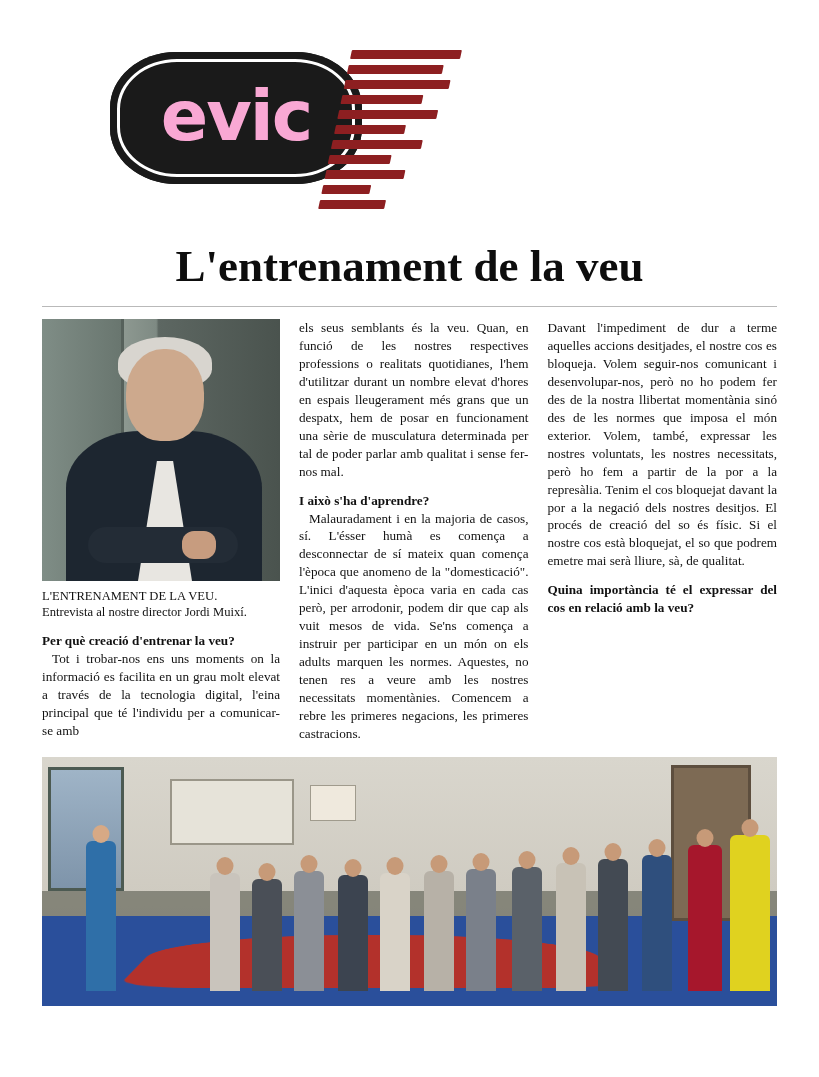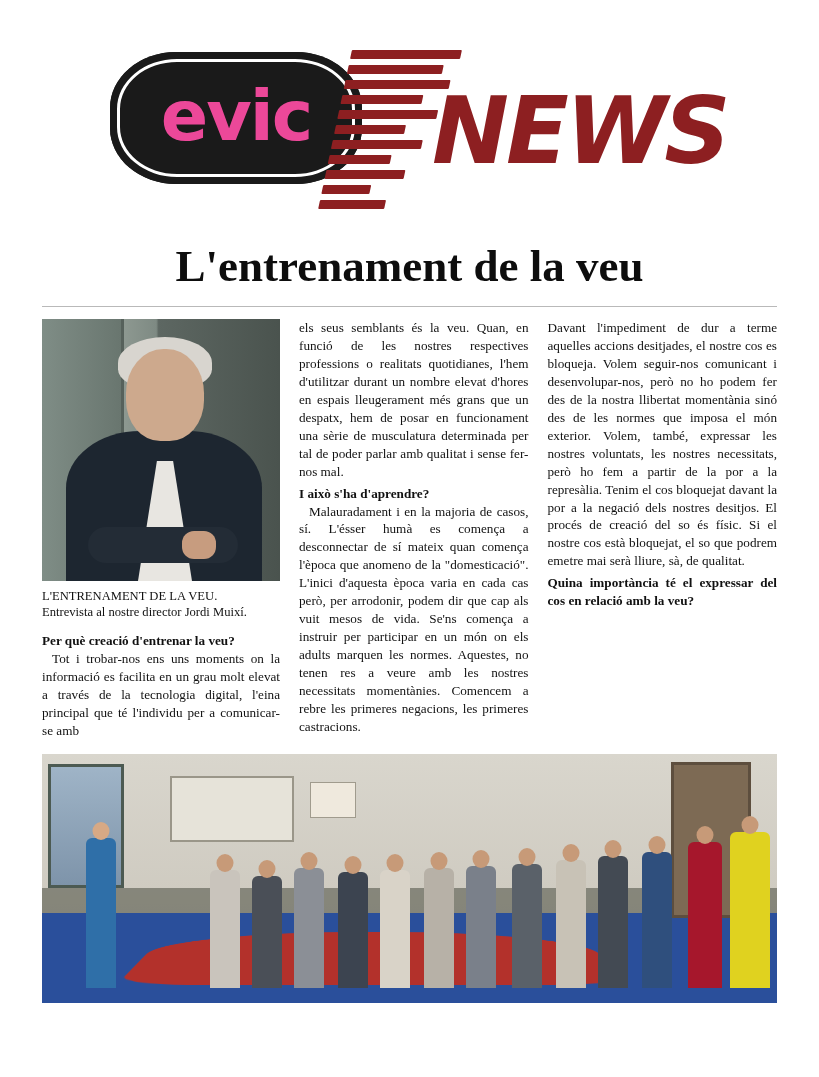--- a/index.html
+++ b/index.html
@@ -49,21 +49,21 @@
     box-shadow: inset 0 0 0 4px #1a1a1a;
   }
   .logo-pill::after {
     content: "";
     position: absolute;
     left: 7px; top: 7px; right: 7px; bottom: 7px;
     border-radius: 60px / 50px;
     border: 3px solid #ffffff;
   }
   .logo-text {
-    color: #ec4899;
+    color: #f9a8d4;
     font-family: "DejaVu Sans", sans-serif;
     font-weight: bold;
     font-size: 70px;
     letter-spacing: -2px;
     position: relative;
     z-index: 3;
     line-height: 1;
     margin-top: -4px;
   }
 
@@ -126,21 +126,21 @@
     hyphens: auto;
   }
   .col p {
     margin: 0;
     text-indent: 10px;
   }
   .col p.noindent { text-indent: 0; }
   .col p.q {
     font-weight: bold;
     text-indent: 0;
-    margin-top: 4px;
+    margin-top: 11px;
   }
 
   .photo-portrait {
     width: 238px;
     height: 262px;
     background:
       linear-gradient(160deg, #6f7a74 0%, #57605d 35%, #3b433f 100%);
     position: relative;
     overflow: hidden;
   }
@@ -293,21 +293,20 @@
       <span style="width:95%"></span>
       <span style="width:74%"></span>
       <span style="width:90%"></span>
       <span style="width:64%"></span>
       <span style="width:82%"></span>
       <span style="width:56%"></span>
       <span style="width:72%"></span>
       <span style="width:44%"></span>
       <span style="width:60%"></span>
     </div>
-    <div class="news-word">NEWS</div>
   </div>
 
   <div class="headline">L'entrenament de la veu</div>
 
   <hr class="rule">
 
   <div class="columns">
 
     <div class="col">
       <div class="photo-portrait">

